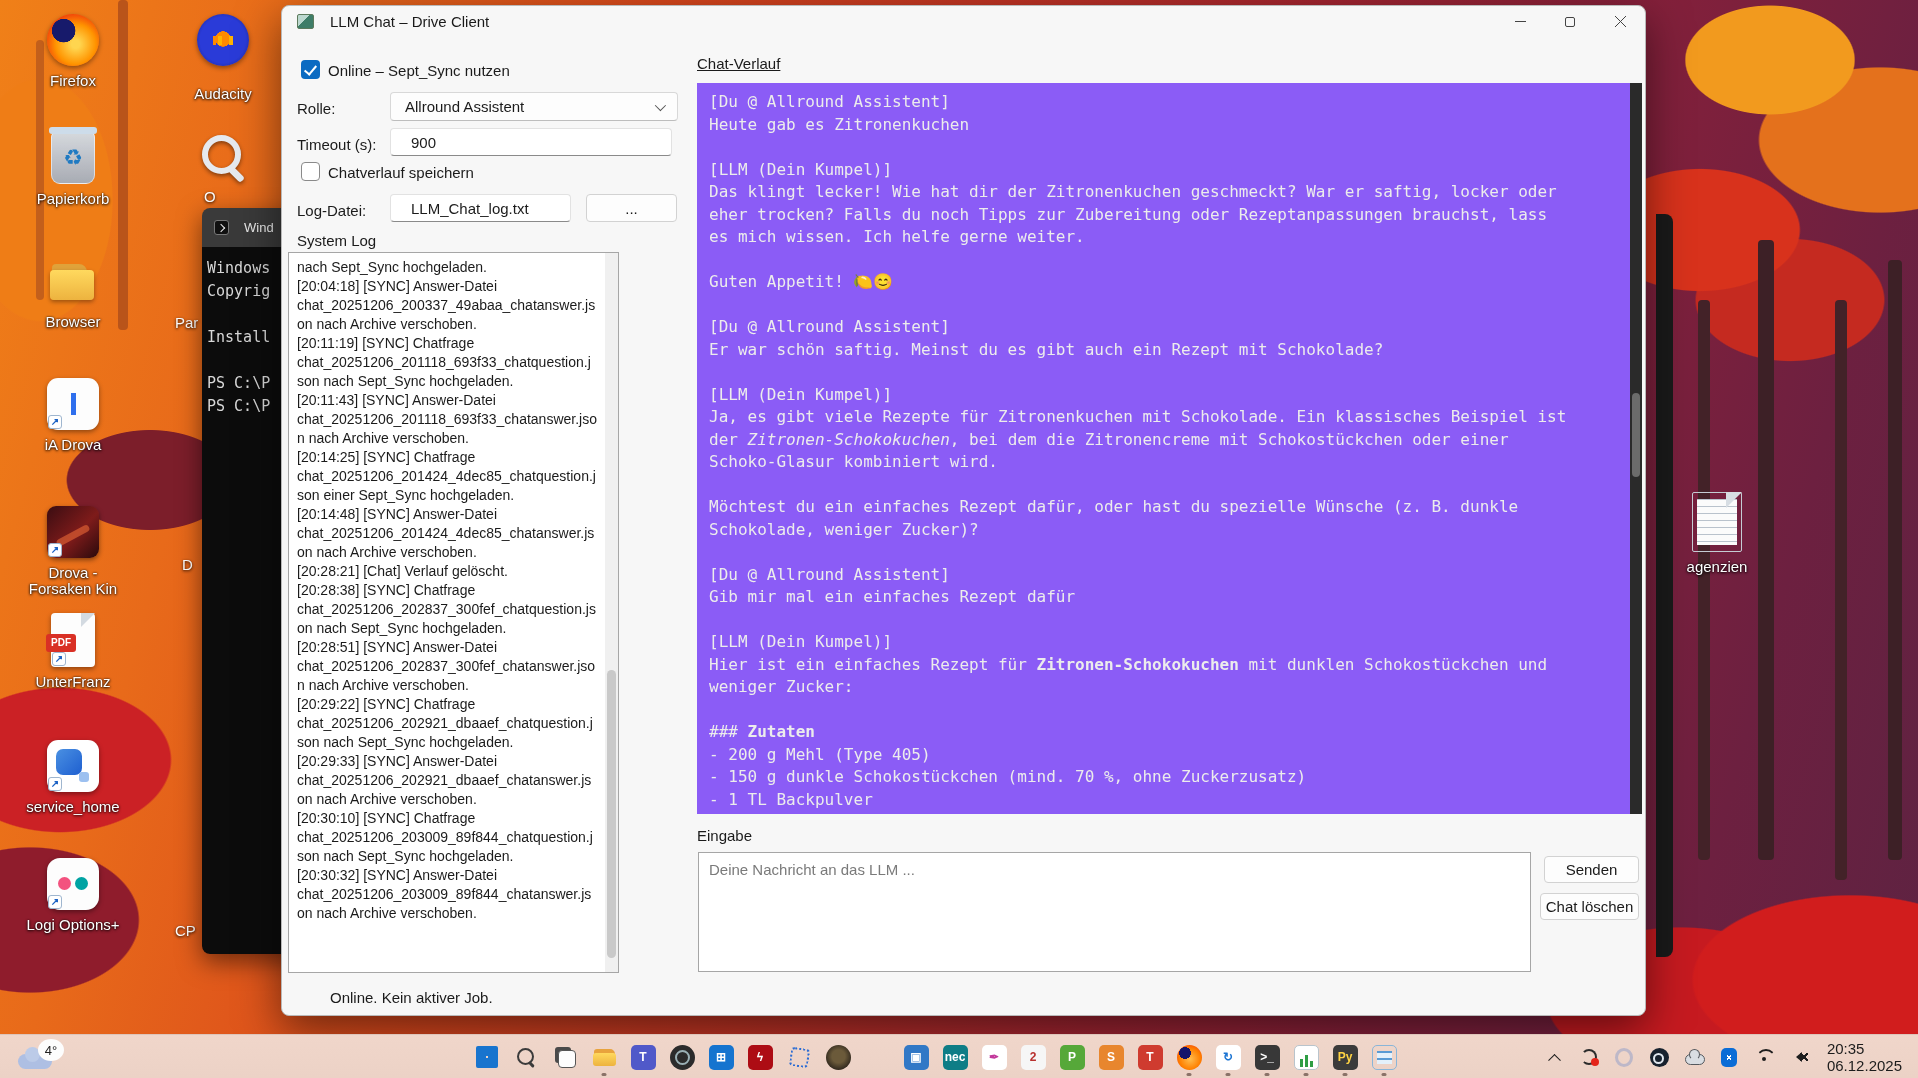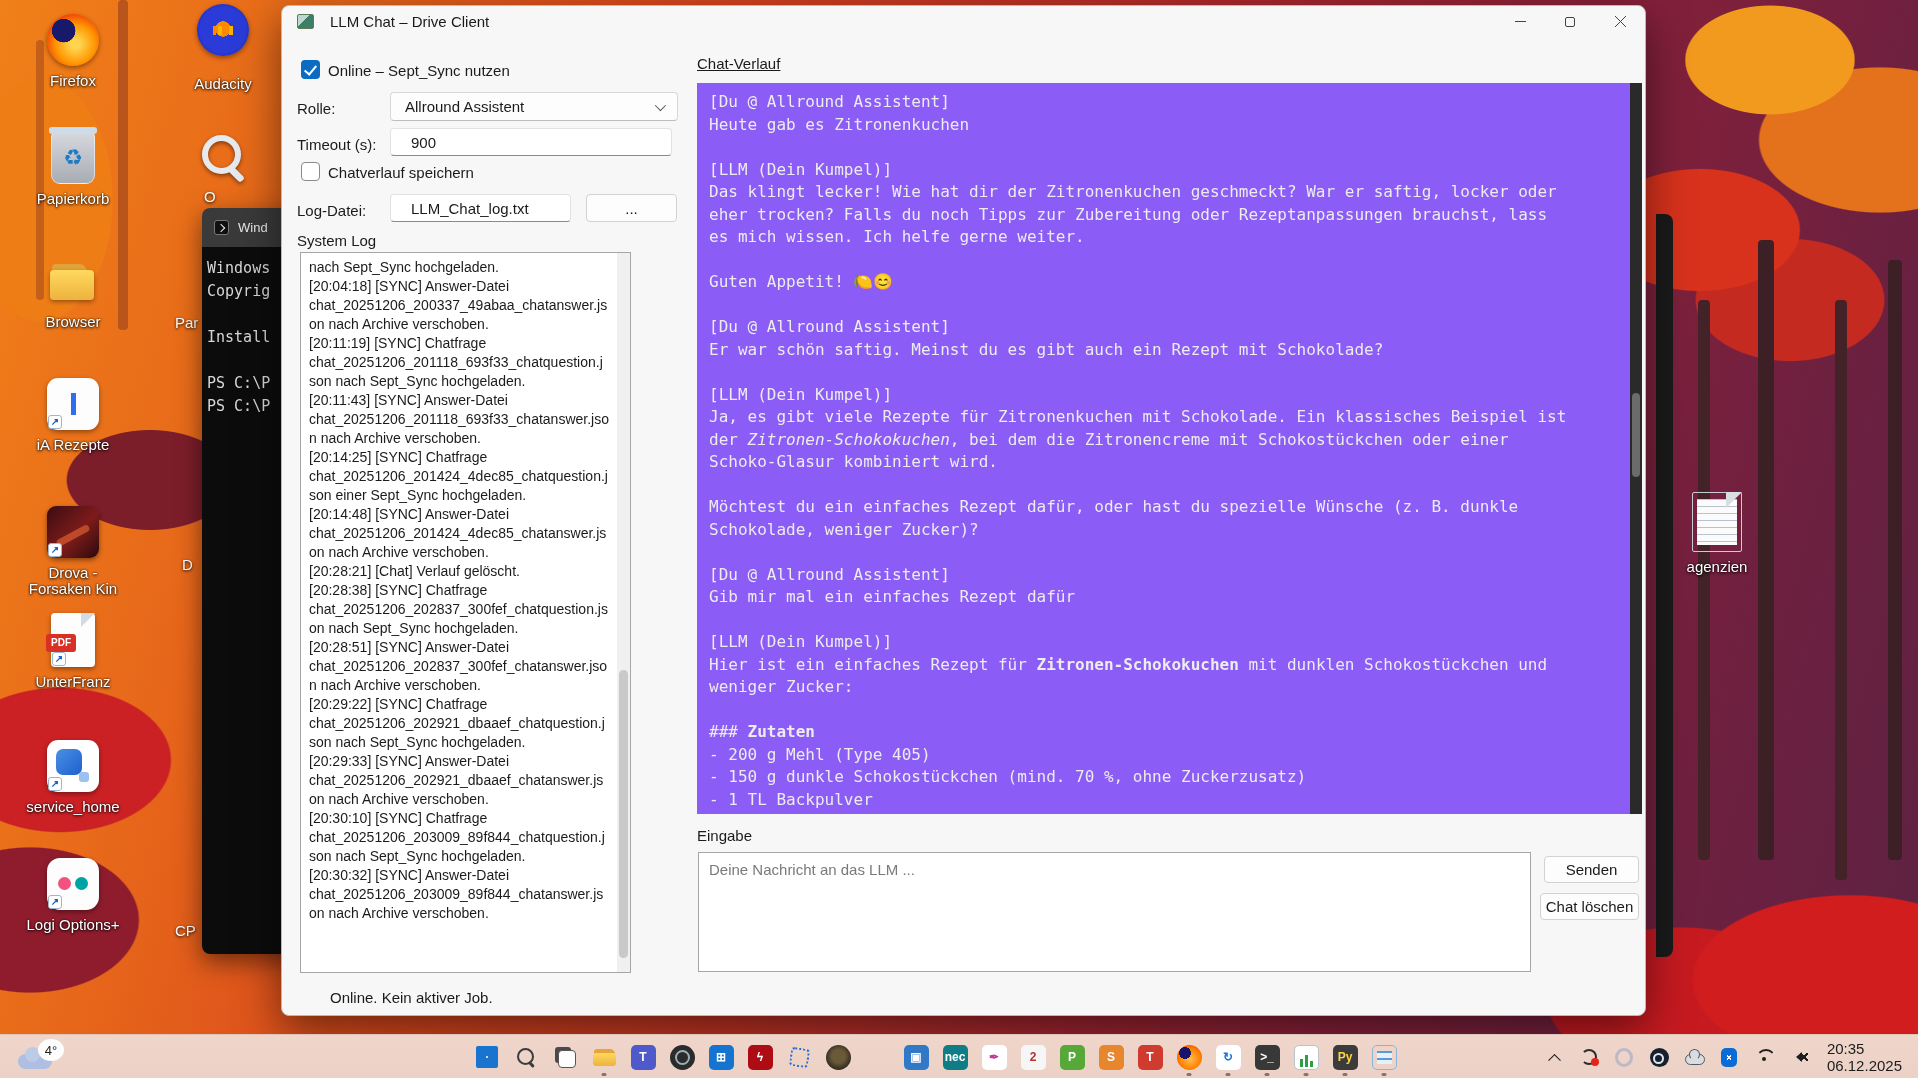--- a/index.html
+++ b/index.html
@@ -65,21 +65,21 @@
   .a-doc { width:50px; height:60px; background:#fbfbfb; border:1px solid #c5ccd4; border-radius:2px;
     background-image:repeating-linear-gradient(to bottom, transparent 0 6px, #b9c2cc 6px 7px); background-clip:content-box; padding:6px 4px; }
   .a-doc::after { content:""; position:absolute; right:-1px; top:-1px; border:8px solid #d7dde3; border-color:#d7dde3 transparent transparent #d7dde3; }
 
   
   .strip { position:absolute; left:1656px; top:214px; width:17px; height:743px; background:#1a1a1a; border-radius:0 8px 8px 0; z-index:2; }
 
   
   #terminal { position:absolute; left:202px; top:208px; width:140px; height:746px; z-index:3; border-radius:8px; overflow:hidden;
     box-shadow:0 8px 24px rgba(0,0,0,.5); }
-  #term-titlebar { height:39px; background:#3a3a3a; display:flex; align-items:center; gap:9px; padding:0 12px; }
+  #term-titlebar { height:39px; background:#3a3a3a; display:flex; align-items:center; gap:15px; padding:0 12px; }
   .term-ic { width:15px; height:15px; background:#101010; border:1px solid #777; border-radius:3px; position:relative; }
   .term-ic::before { content:""; position:absolute; left:3px; top:4px; width:5px; height:5px; border-right:1.5px solid #eee; border-bottom:1.5px solid #eee; transform:rotate(-45deg); }
   #term-title { color:#e8e8e8; font-size:13px; white-space:nowrap; }
   #term-body { height:707px; background:#0c0c0c; padding:10px 5px; font-family:"DejaVu Sans Mono",monospace; font-size:15px; line-height:23px; color:#d8d8d8; white-space:pre; }
 
   
   #appwin { position:absolute; left:281px; top:5px; width:1365px; height:1011px; background:#f7f7f7;
     border:1px solid #b9b9b9; border-radius:8px; z-index:5; box-shadow:0 14px 44px rgba(0,0,0,.5); }
   #titlebar { position:absolute; left:0; top:0; right:0; height:31px; display:flex; align-items:center; }
   .app-ic { width:17px; height:15px; margin-left:15px; border:1px solid #5c7a5c; border-radius:2px;
@@ -100,21 +100,21 @@
   .flabel { position:absolute; font-size:15px; color:#1b1b1b; }
 
   .combo { position:absolute; background:#fdfdfd; border:1px solid #d8d8d8; border-bottom-color:#bdbdbd; border-radius:4px;
     display:flex; align-items:center; padding:0 14px; font-size:15px; color:#1b1b1b; }
   .combo .chev { position:absolute; right:14px; width:8px; height:8px; border-right:1.6px solid #555; border-bottom:1.6px solid #555; transform:rotate(45deg) translateY(-2px); }
   .win-input { position:absolute; background:#fff; border:1px solid #e2e2e2; border-bottom:1.6px solid #8a8a8a; border-radius:4px;
     padding:0 20px; font-size:15px; color:#1b1b1b; font-family:"Liberation Sans",sans-serif; outline:none; }
   .btn { position:absolute; background:#fdfdfd; border:1px solid #d2d2d2; border-radius:4px; font-size:15px; color:#1a1a1a;
     display:flex; align-items:center; justify-content:center; font-family:"Liberation Sans",sans-serif; cursor:default; }
 
-  #log-box { position:absolute; left:18px; top:246px; width:331px; height:721px; background:#fff; border:1px solid #a6a6a6; overflow:hidden; }
+  #log-box { position:absolute; left:6px; top:246px; width:331px; height:721px; background:#fff; border:1px solid #a6a6a6; overflow:hidden; }
   #log-inner { position:absolute; left:8px; top:5px; right:21px; bottom:4px; font-size:14px; line-height:19px; color:#1b1b1b; overflow:hidden; overflow-wrap:anywhere; }
   .vscroll { position:absolute; top:0; right:0; bottom:0; width:13px; background:#f0f0f0; }
   .vthumb { position:absolute; left:2px; right:2px; background:#c9c9c9; border-radius:5px; }
 
   #chat-box { position:absolute; left:415px; top:77px; width:945px; height:731px; background:#8b5cf6; overflow:hidden; }
   #chat-inner { position:absolute; left:12px; top:8px; right:20px; font-family:"DejaVu Sans Mono",monospace; font-size:16px; line-height:22.5px; color:#ececec; white-space:pre; }
   .chat-line .b { font-weight:bold; }
   .chat-line .i { font-style:italic; }
   #chat-scroll { position:absolute; top:0; right:0; bottom:0; width:12px; background:#2a2a2a; }
   #chat-thumb { position:absolute; left:2px; right:2px; top:310px; height:84px; background:#6b6b6b; border-radius:5px; }
@@ -196,40 +196,40 @@
   <div class="trunk" style="left:1698px;top:300px;width:12px;height:560px;background:#432228;"></div>
   <div class="trunk" style="left:1758px;top:240px;width:16px;height:620px;background:#3d2026;"></div>
   <div class="trunk" style="left:1835px;top:300px;width:12px;height:580px;background:#432228;"></div>
   <div class="trunk" style="left:1888px;top:260px;width:14px;height:600px;background:#3d2026;"></div>
 
   <div id="desk-icons">
       <div class="di" style="left: 18px; top: 14px;">
         <div class="art a-firefox"></div>
         <div class="lab">Firefox</div>
       </div>
-      <div class="di" style="left: 168px; top: 4px; gap: 20px;">
+      <div class="di" style="left: 168px; top: 14px; gap: 20px;">
         <div class="art a-audacity"></div>
         <div class="lab">Audacity</div>
       </div>
       <div class="di" style="left: 18px; top: 132px;">
         <div class="art a-recycle">♻</div>
         <div class="lab">Papierkorb</div>
       </div>
       <div class="di" style="left: 168px; top: 132px;">
         <div class="art a-search"></div>
       </div>
       <div class="di" style="left: 18px; top: 255px;">
         <div class="art a-folder"></div>
         <div class="lab">Browser</div>
       </div>
       <div class="di" style="left: 18px; top: 378px;">
         <div class="art a-iawriter">
           <span class="sc">↗</span>
         </div>
-        <div class="lab">iA Rezepte</div>
+        <div class="lab">iA Drova</div>
       </div>
       <div class="di" style="left: 18px; top: 506px;">
         <div class="art a-drova">
           <span class="sc">↗</span>
         </div>
         <div class="lab">Drova - Forsaken Kin</div>
       </div>
       <div class="di" style="left: 18px; top: 613px;">
         <div class="art a-pdf">
           <span class="badge">PDF</span>

